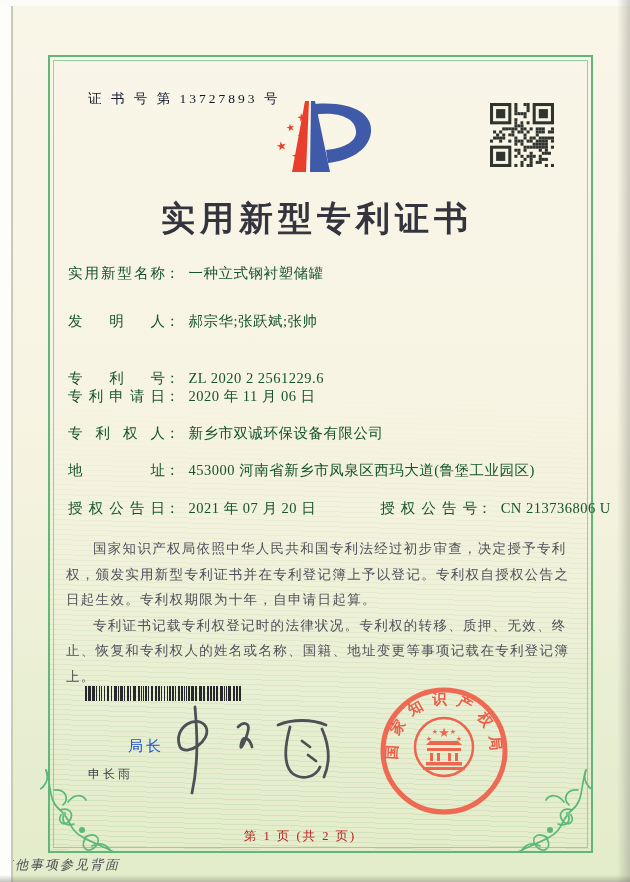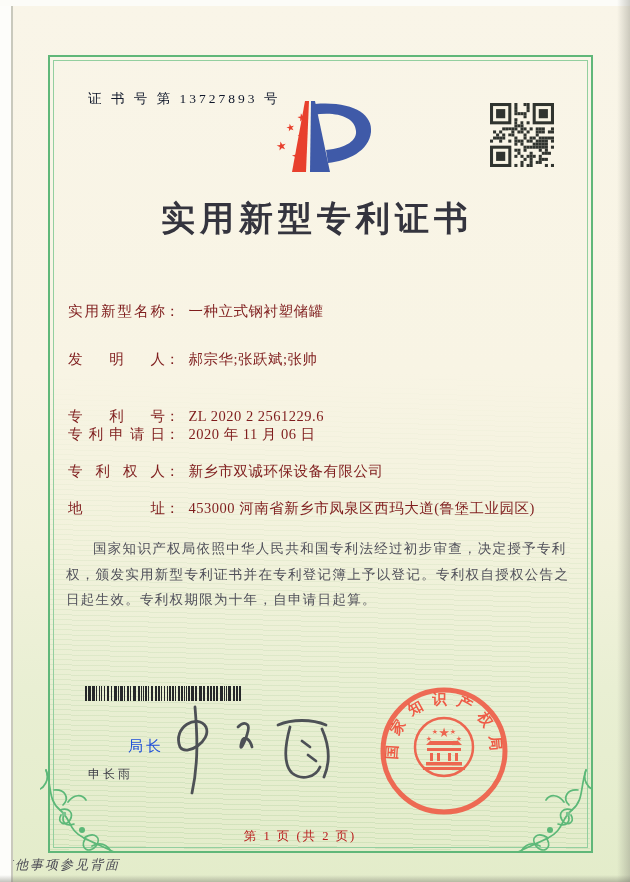--- a/index.html
+++ b/index.html
@@ -29,21 +29,21 @@
   .cert-no{position:absolute;left:88px;top:90px;font-size:13.5px;letter-spacing:3px;color:#0f172a;}
   
   .logo{position:absolute;left:270px;top:98px;width:124px;height:80px;}
   .logo .star{position:absolute;color:#e8402d;line-height:1;transform:rotate(-12deg);}
   
   .qr{position:absolute;left:490px;top:103px;}
   
   .title{position:absolute;left:0;top:196px;width:634px;text-align:center;font-size:34px;
          font-weight:600;letter-spacing:5px;color:#34343e;}
   
-  .field-row{position:absolute;left:68px;font-size:14.5px;color:#7f1d1d;white-space:nowrap;margin-top:38px;}
+  .field-row{position:absolute;left:68px;font-size:14.5px;color:#14532d;white-space:nowrap;}
   .flabel{display:inline-block;width:97px;text-align:justify;text-align-last:justify;vertical-align:bottom;}
   .fvalue{margin-left:9px;letter-spacing:.5px;}
   .pair2{display:inline-block;margin-left:64px;}
   
   .legal{position:absolute;left:66px;top:536px;width:508px;font-size:13.5px;line-height:25.5px;
          letter-spacing:1.3px;color:#50505a;}
   .legal p{margin:0;text-indent:2em;}
   
   .barcode{position:absolute;left:85px;top:686px;}
   
@@ -262,23 +262,27 @@
   </div>
   <div class="field-row" style="top:387px">
     <span class="flabel">专利申请日</span><span>：</span><span class="fvalue">2020 年 11 月 06 日</span>
   </div>
   <div class="field-row" style="top:424px">
     <span class="flabel">专利权人</span><span>：</span><span class="fvalue">新乡市双诚环保设备有限公司</span>
   </div>
   <div class="field-row" style="top:461px">
     <span class="flabel">地址</span><span>：</span><span class="fvalue">453000 河南省新乡市凤泉区西玛大道(鲁堡工业园区)</span>
   </div>
+  <div class="field-row" style="top:499px">
+    <span><span class="flabel">授权公告日</span><span>：</span><span class="fvalue">2021 年 07 月 20 日</span></span><span class="pair2"><span class="flabel">授权公告号</span><span>：</span><span class="fvalue">CN 213736806 U</span></span>
+  </div>
 
   <div class="legal">
     <p>国家知识产权局依照中华人民共和国专利法经过初步审查，决定授予专利权，颁发实用新型专利证书并在专利登记簿上予以登记。专利权自授权公告之日起生效。专利权期限为十年，自申请日起算。</p>
+    <p>专利证书记载专利权登记时的法律状况。专利权的转移、质押、无效、终止、恢复和专利权人的姓名或名称、国籍、地址变更等事项记载在专利登记簿上。</p>
   </div>
 
   <svg class="barcode" id="barcode" width="160" height="15" viewBox="0 0 160 15">
       <rect x="0" y="0" width="2" height="15" fill="#26282a"></rect>
       <rect x="3" y="0" width="3" height="15" fill="#26282a"></rect>
       <rect x="7" y="0" width="3" height="15" fill="#26282a"></rect>
       <rect x="11" y="0" width="1" height="15" fill="#26282a"></rect>
       <rect x="14" y="0" width="1" height="15" fill="#26282a"></rect>
       <rect x="16" y="0" width="1" height="15" fill="#26282a"></rect>
       <rect x="19" y="0" width="1" height="15" fill="#26282a"></rect>

